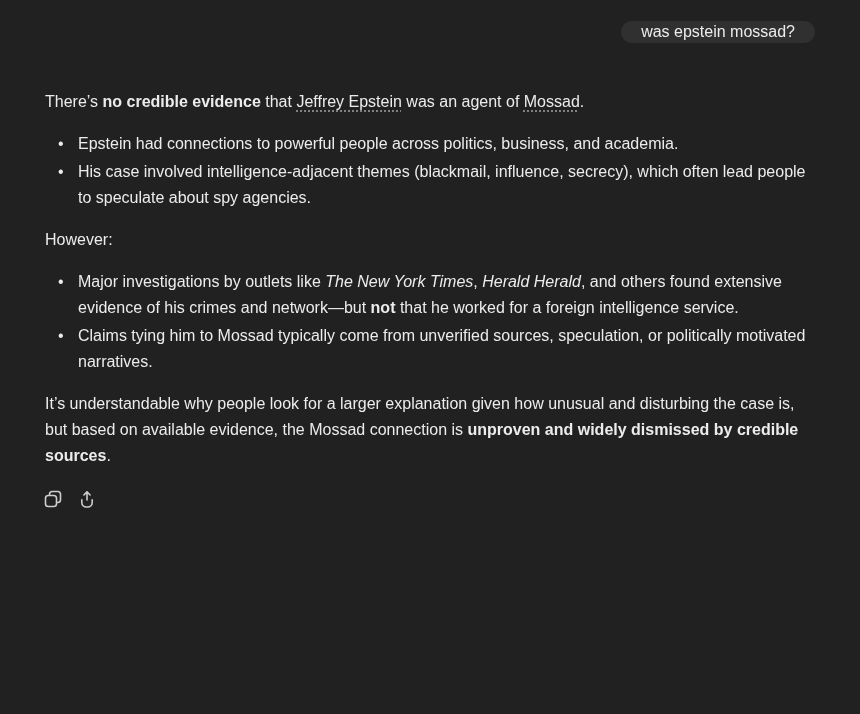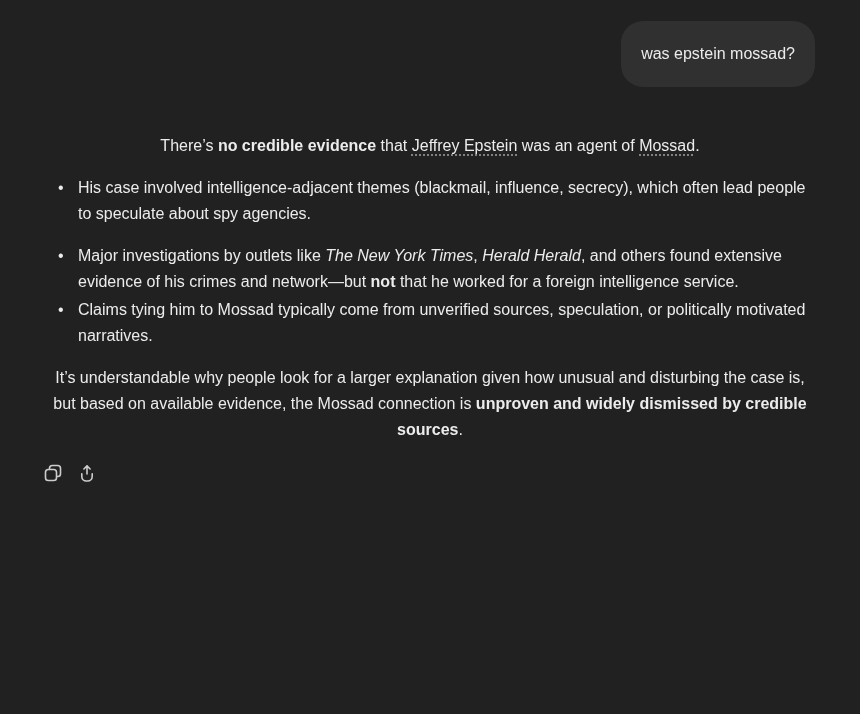--- a/index.html
+++ b/index.html
@@ -5,25 +5,25 @@
   html,body{margin:0;padding:0;}
   body{
     width:860px;height:714px;overflow:hidden;
     background:#212121;color:#ececec;
     font-family:"Liberation Sans","DejaVu Sans",sans-serif;
   }
   .page{box-sizing:border-box;width:860px;height:714px;padding:21px 45px 0 45px;}
   .user-row{display:flex;justify-content:flex-end;}
   .user-bubble{
     background:#303030;color:#ececec;
-    border-radius:22px;padding:22px 20px;
+    border-radius:22px;padding:0 20px;
     font-size:16px;line-height:22px;max-width:70%;
   }
   .assistant{margin-top:46px;font-size:16px;line-height:26px;}
-  .p{margin:12px 0 16px 0;text-align:center;}
+  .p{margin:12px 0 16px 0;}
   ul.list{list-style:none;margin:0 0 16px 0;padding:0;}
   ul.list li{position:relative;padding-left:33px;margin:2px 0;}
   ul.list li::before{content:"\2022";position:absolute;left:13px;top:0;color:#ececec;}
   .b{font-weight:bold;}
   .i{font-style:italic;}
   .link{
     text-decoration:underline dotted;
     text-decoration-color:#9a9a9a;
     text-underline-offset:4px;
     cursor:pointer;
@@ -43,23 +43,25 @@
   <div class="user-row">
     <div class="user-bubble">was epstein mossad?</div>
   </div>
 
   <div class="assistant">
 
     <div class="p"><span>There’s </span><span class="b">no credible evidence</span><span> that </span><span class="link">Jeffrey Epstein</span><span> was an agent of </span><span class="link">Mossad</span><span>.</span></div>
 
 
     <ul class="list">
+      <li><span>Epstein had connections to powerful people across politics, business, and academia.</span></li>
       <li><span>His case involved intelligence-adjacent themes (blackmail, influence, secrecy), which often lead people to speculate about spy agencies.</span></li>
     </ul>
 
+    <div class="p"><span>However:</span></div>
 
     <ul class="list">
       <li><span>Major investigations by outlets like </span><span class="i">The New York Times</span><span>, </span><span class="i">Herald Herald</span><span>, and others found extensive evidence of his crimes and network—but </span><span class="b">not</span><span> that he worked for a foreign intelligence service.</span></li>
       <li><span>Claims tying him to Mossad typically come from unverified sources, speculation, or politically motivated narratives.</span></li>
     </ul>
 
     <div class="p"><span>It’s understandable why people look for a larger explanation given how unusual and disturbing the case is, but based on available evidence, the Mossad connection is </span><span class="b">unproven and widely dismissed by credible sources</span><span>.</span></div>
 
 
     <div class="actions">

